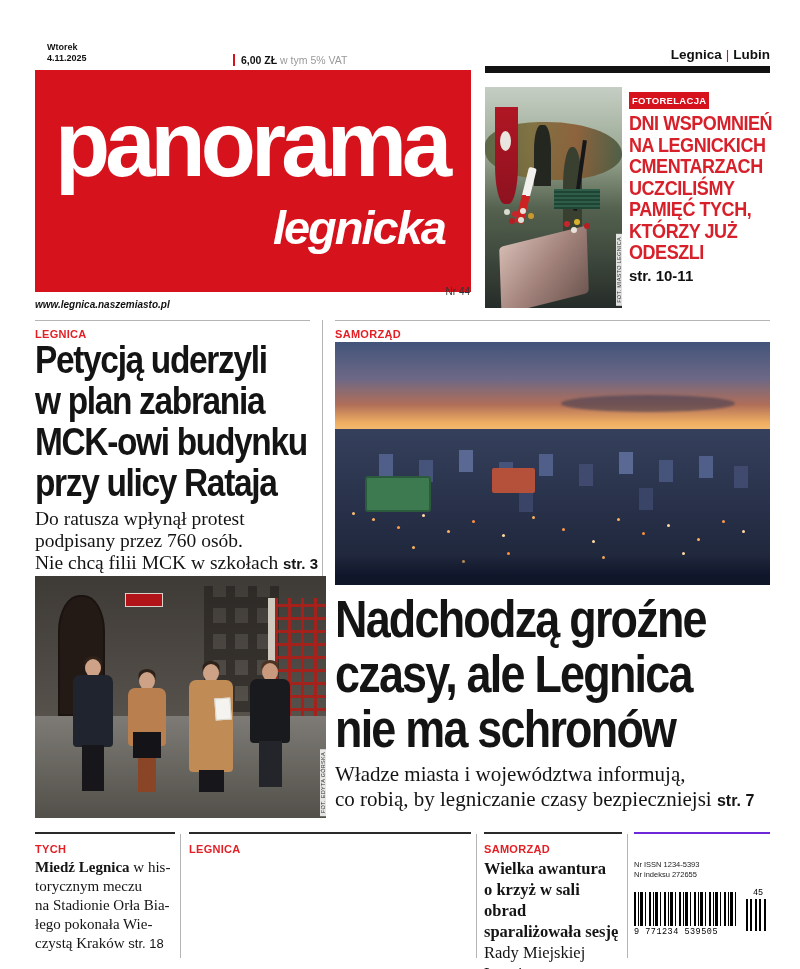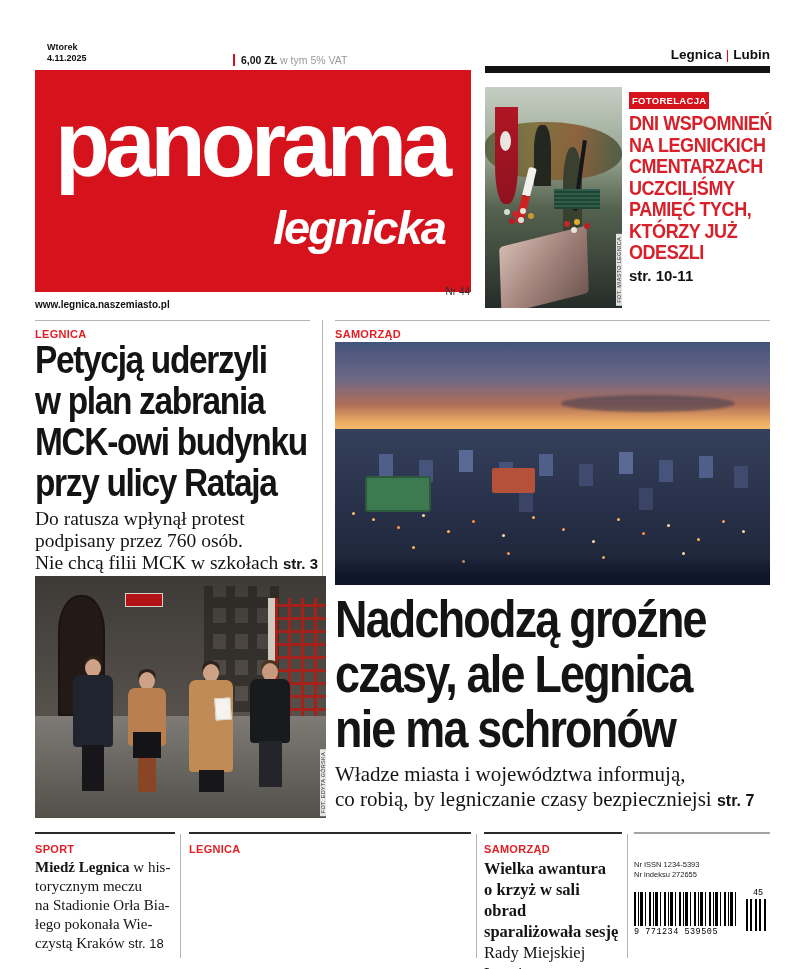--- a/index.html
+++ b/index.html
@@ -15,21 +15,21 @@
   .regions .sep { color:#d6121d; padding:0 4px; font-weight:400; }
 
   
   .masthead { left:35px; top:70px; width:436px; height:222px; background:#d6121d; }
   .mh-title { position:absolute; left:20px; top:28px; color:#fff; font-weight:700;
               font-size:93px; line-height:1; letter-spacing:-5px; transform:scaleX(.97); transform-origin:0 0; }
   .mh-sub { position:absolute; right:26px; top:130px; color:#fff; font-weight:700; font-style:italic;
             font-size:47px; letter-spacing:-2px; }
   .black-bar { left:485px; top:66px; width:285px; height:7px; background:#121212; }
 
-  .site { left:35px; top:299px; font-weight:700; font-size:10px; color:#111; }
+  .site { left:35px; top:299px; font-weight:700; font-size:10px; color:#111;font-style:italic; }
   .issue-no { left:370px; top:286px; width:100px; text-align:right; font-size:10px; color:#333; }
 
   
   .hrule { height:1px; background:#b5b5b5; }
   .vrule { width:1px; background:#b5b5b5; }
   .rule-left  { left:35px;  top:320px; width:275px; }
   .rule-right { left:335px; top:320px; width:435px; }
   .vdiv-main  { left:322px; top:320px; height:498px; }
   .vdiv-b1 { left:180px; top:834px; height:124px; }
   .vdiv-b2 { left:476px; top:834px; height:124px; }
@@ -146,21 +146,21 @@
   .brief .txt .b { font-weight:700; }
   .brief .txt .pg { font-family:"Liberation Sans", sans-serif; font-weight:400; white-space:nowrap; }
   .brief1 { left:35px;  top:832px; width:140px; }
   .brief1 .txt { font-size:15px; line-height:19px; } .brief1 .pg { font-size:13px; }
   .brief2 { left:189px; top:832px; width:282px; }
   .brief2 .txt { font-size:20px; line-height:25px; } .brief2 .pg { font-size:16px; }
   .brief3 { left:484px; top:832px; width:138px; }
   .brief3 .txt { font-size:16.5px; line-height:21px; } .brief3 .pg { font-size:14px; }
 
   
-  .codes { left:634px; top:832px; width:136px; border-top:2px solid #a3a3a3; }
+  .codes { left:634px; top:832px; width:136px; border-top:2px solid #6d28d9; }
   .issn { margin-top:26px; font-size:7.5px; line-height:9.5px; color:#222; }
   .barcode-wrap { position:relative; margin-top:9px; height:58px; }
   .bars { position:absolute; left:0; top:4px; width:102px; height:40px;
       background:repeating-linear-gradient(90deg,#000 0 2px,#fff 2px 4px,#000 4px 5px,#fff 5px 6px,#000 6px 9px,#fff 9px 11px,#000 11px 12px,#fff 12px 15px); }
   .bar-digits { position:absolute; left:0; top:38px; width:102px; background:#fff; font-family:"Liberation Mono", monospace;
       font-size:8.5px; letter-spacing:.5px; color:#000; padding-top:1px; }
   .addon { position:absolute; left:112px; top:0; width:24px; text-align:center; }
   .addon-num { font-family:"Liberation Mono", monospace; font-size:8.5px; color:#000; }
   .addon-bars { width:22px; height:32px; margin-top:1px;
       background:repeating-linear-gradient(90deg,#000 0 2px,#fff 2px 4px,#000 4px 6px,#fff 6px 9px); }
@@ -278,21 +278,21 @@
 czasy, ale Legnica
 nie ma schronów</div>
   <div class="abs lead lead-right"><span class="b">Władze miasta i województwa informują,
 co robią,</span><span> by legniczanie czasy bezpieczniejsi </span><span class="pg">str. 7</span></div>
 
   <div class="abs vrule vdiv-b1"></div>
   <div class="abs vrule vdiv-b2"></div>
   <div class="abs vrule vdiv-b3"></div>
 
   <div class="abs brief brief1">
-    <span class="tag">SPORT</span>
+    <span class="tag">TYCH</span>
     <div class="txt"><span class="b">Miedź Legnica</span><span> w his-
 torycznym meczu
 na Stadionie Orła Bia-
 łego pokonała Wie-
 czystą Kraków </span><span class="pg">str. 18</span></div>
   </div>
 
   <div class="abs brief brief2">
     <span class="tag">LEGNICA</span>
   </div>

